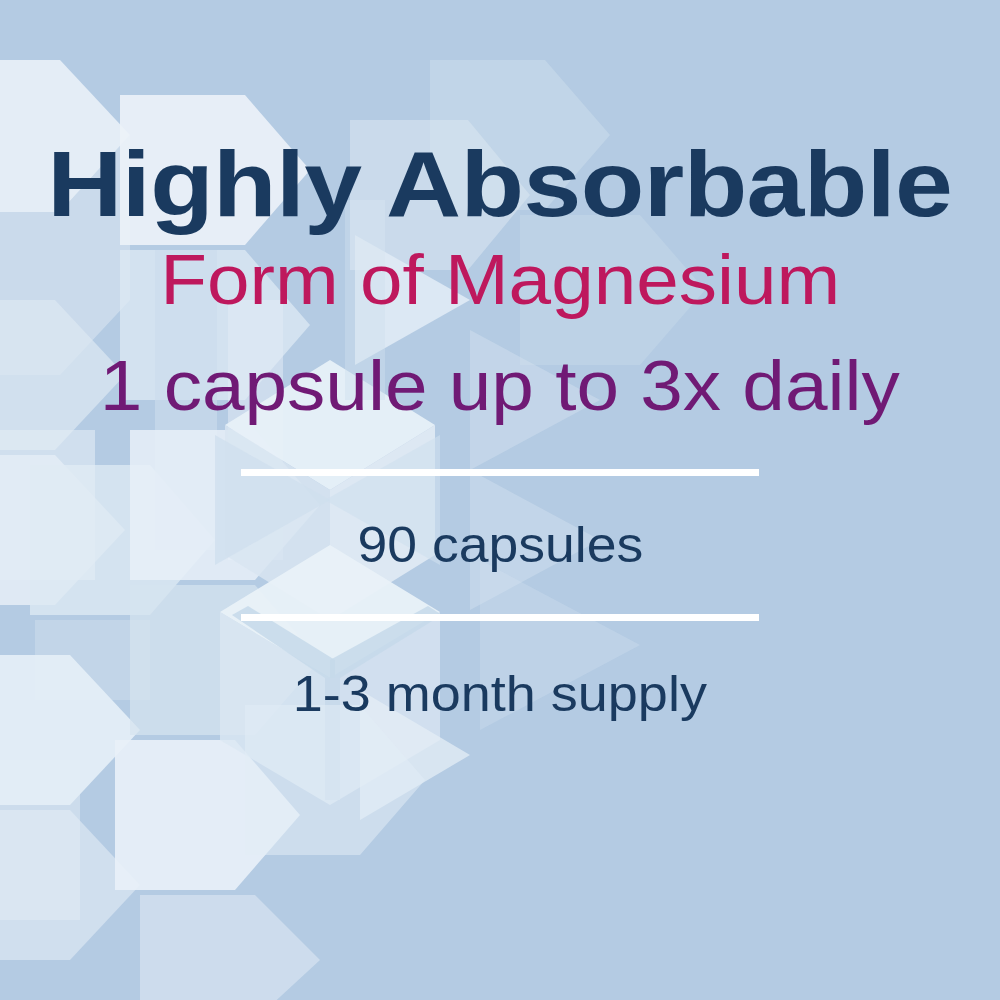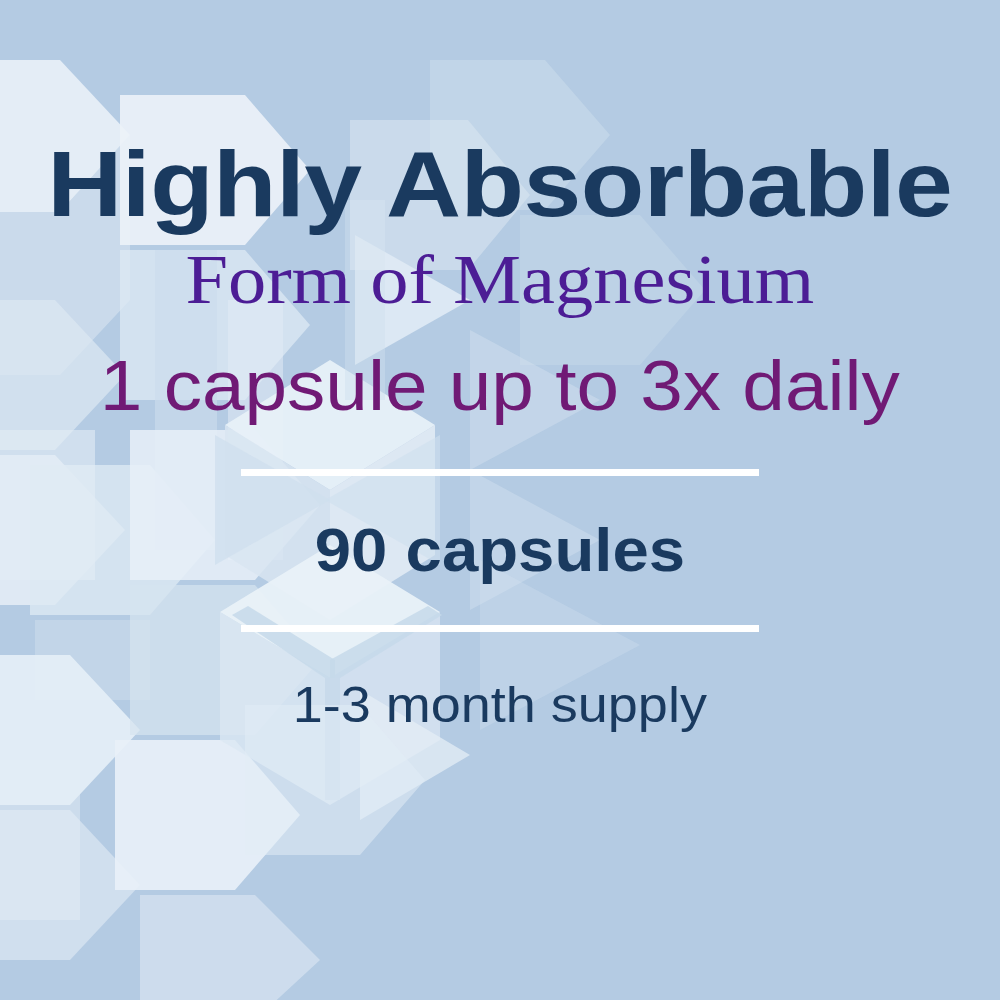--- a/index.html
+++ b/index.html
@@ -86,22 +86,22 @@
     height: 7px;
     width: 518px;
     border-radius: 0px;
   }
 
   #divider-top { margin-top: 48px; }
   #divider-bottom { margin-top: 44px; }
 
   .line-count {
     margin-top: 44px;
-    font-size: 61px;
-    font-weight: 700;
+    font-size: 50px;
+    font-weight: 400;
     line-height: 1.0;
   }
 
   .line-supply {
     margin-top: 48px;
     font-size: 50px;
     font-weight: 400;
     line-height: 1.0;
   }
 </style>
@@ -175,21 +175,21 @@
 
       <rect x="0" y="430" width="95" height="150" fill="#e2ecf5" opacity="0.6"></rect>
       <rect x="0" y="760" width="80" height="160" fill="#e4edf6" opacity="0.5"></rect>
     </g>
   </svg>
 
   <div id="content">
 
     <div class="line-headline" style="color: rgb(26, 58, 95);"><span style="display: inline-block; transform-origin: center center; transform: scaleX(1.1178);">Highly Absorbable</span></div>
 
-    <div class="line-sub" style="color: #4c1d95; font-family: Liberation Serif, serif;"><span style="display: inline-block; transform-origin: center center; transform: scaleX(1.0925);">Form of Magnesium</span></div>
+    <div class="line-sub" style="color: #be185d;"><span style="display: inline-block; transform-origin: center center; transform: scaleX(1.0925);">Form of Magnesium</span></div>
 
     <div class="line-dose" style="color: #701a75;"><span style="display: inline-block; transform-origin: center center; transform: scaleX(1.0935);">1 capsule up to 3x daily</span></div>
 
     <div class="divider" id="divider-top" style="background: rgb(255, 255, 255);"></div>
 
     <div class="line-count" style="color: rgb(26, 58, 95);"><span style="display: inline-block; transform-origin: center center; transform: scaleX(1.0707);">90 capsules</span></div>
 
     <div class="divider" id="divider-bottom" style="background: rgb(255, 255, 255);"></div>
 
     <div class="line-supply" style="color: rgb(26, 58, 95);"><span style="display: inline-block; transform-origin: center center; transform: scaleX(1.0801);">1-3 month supply</span></div>

